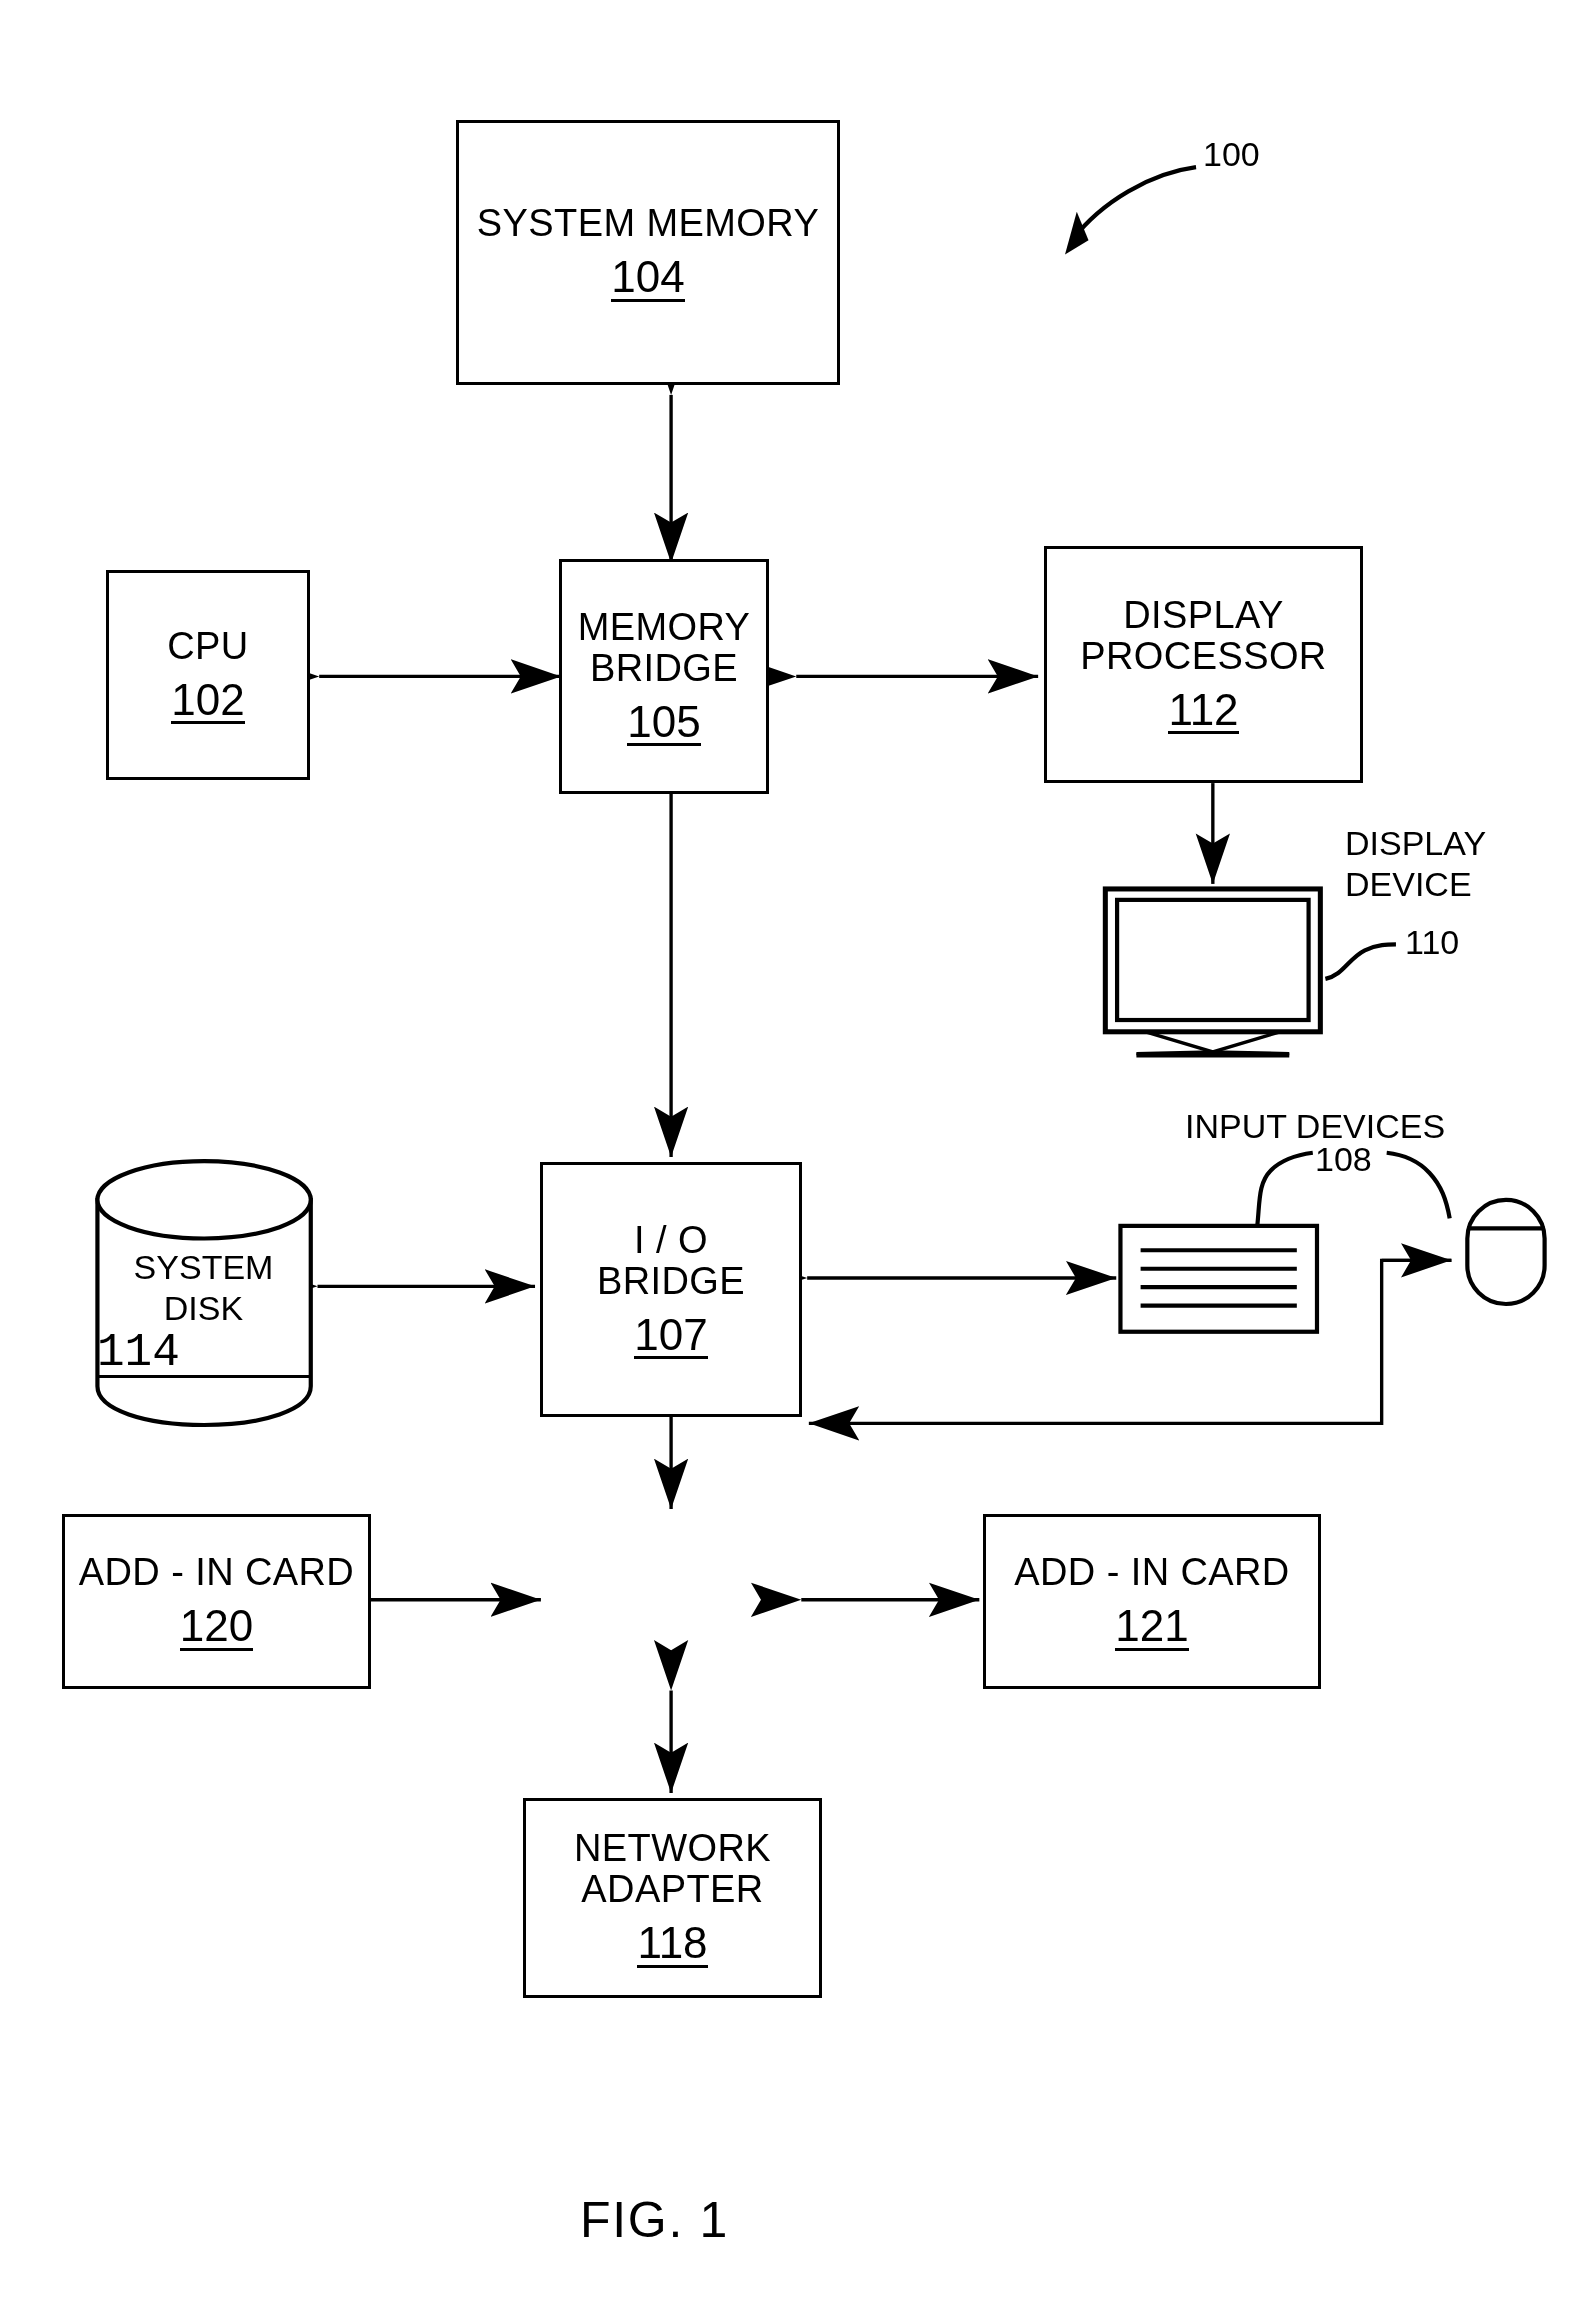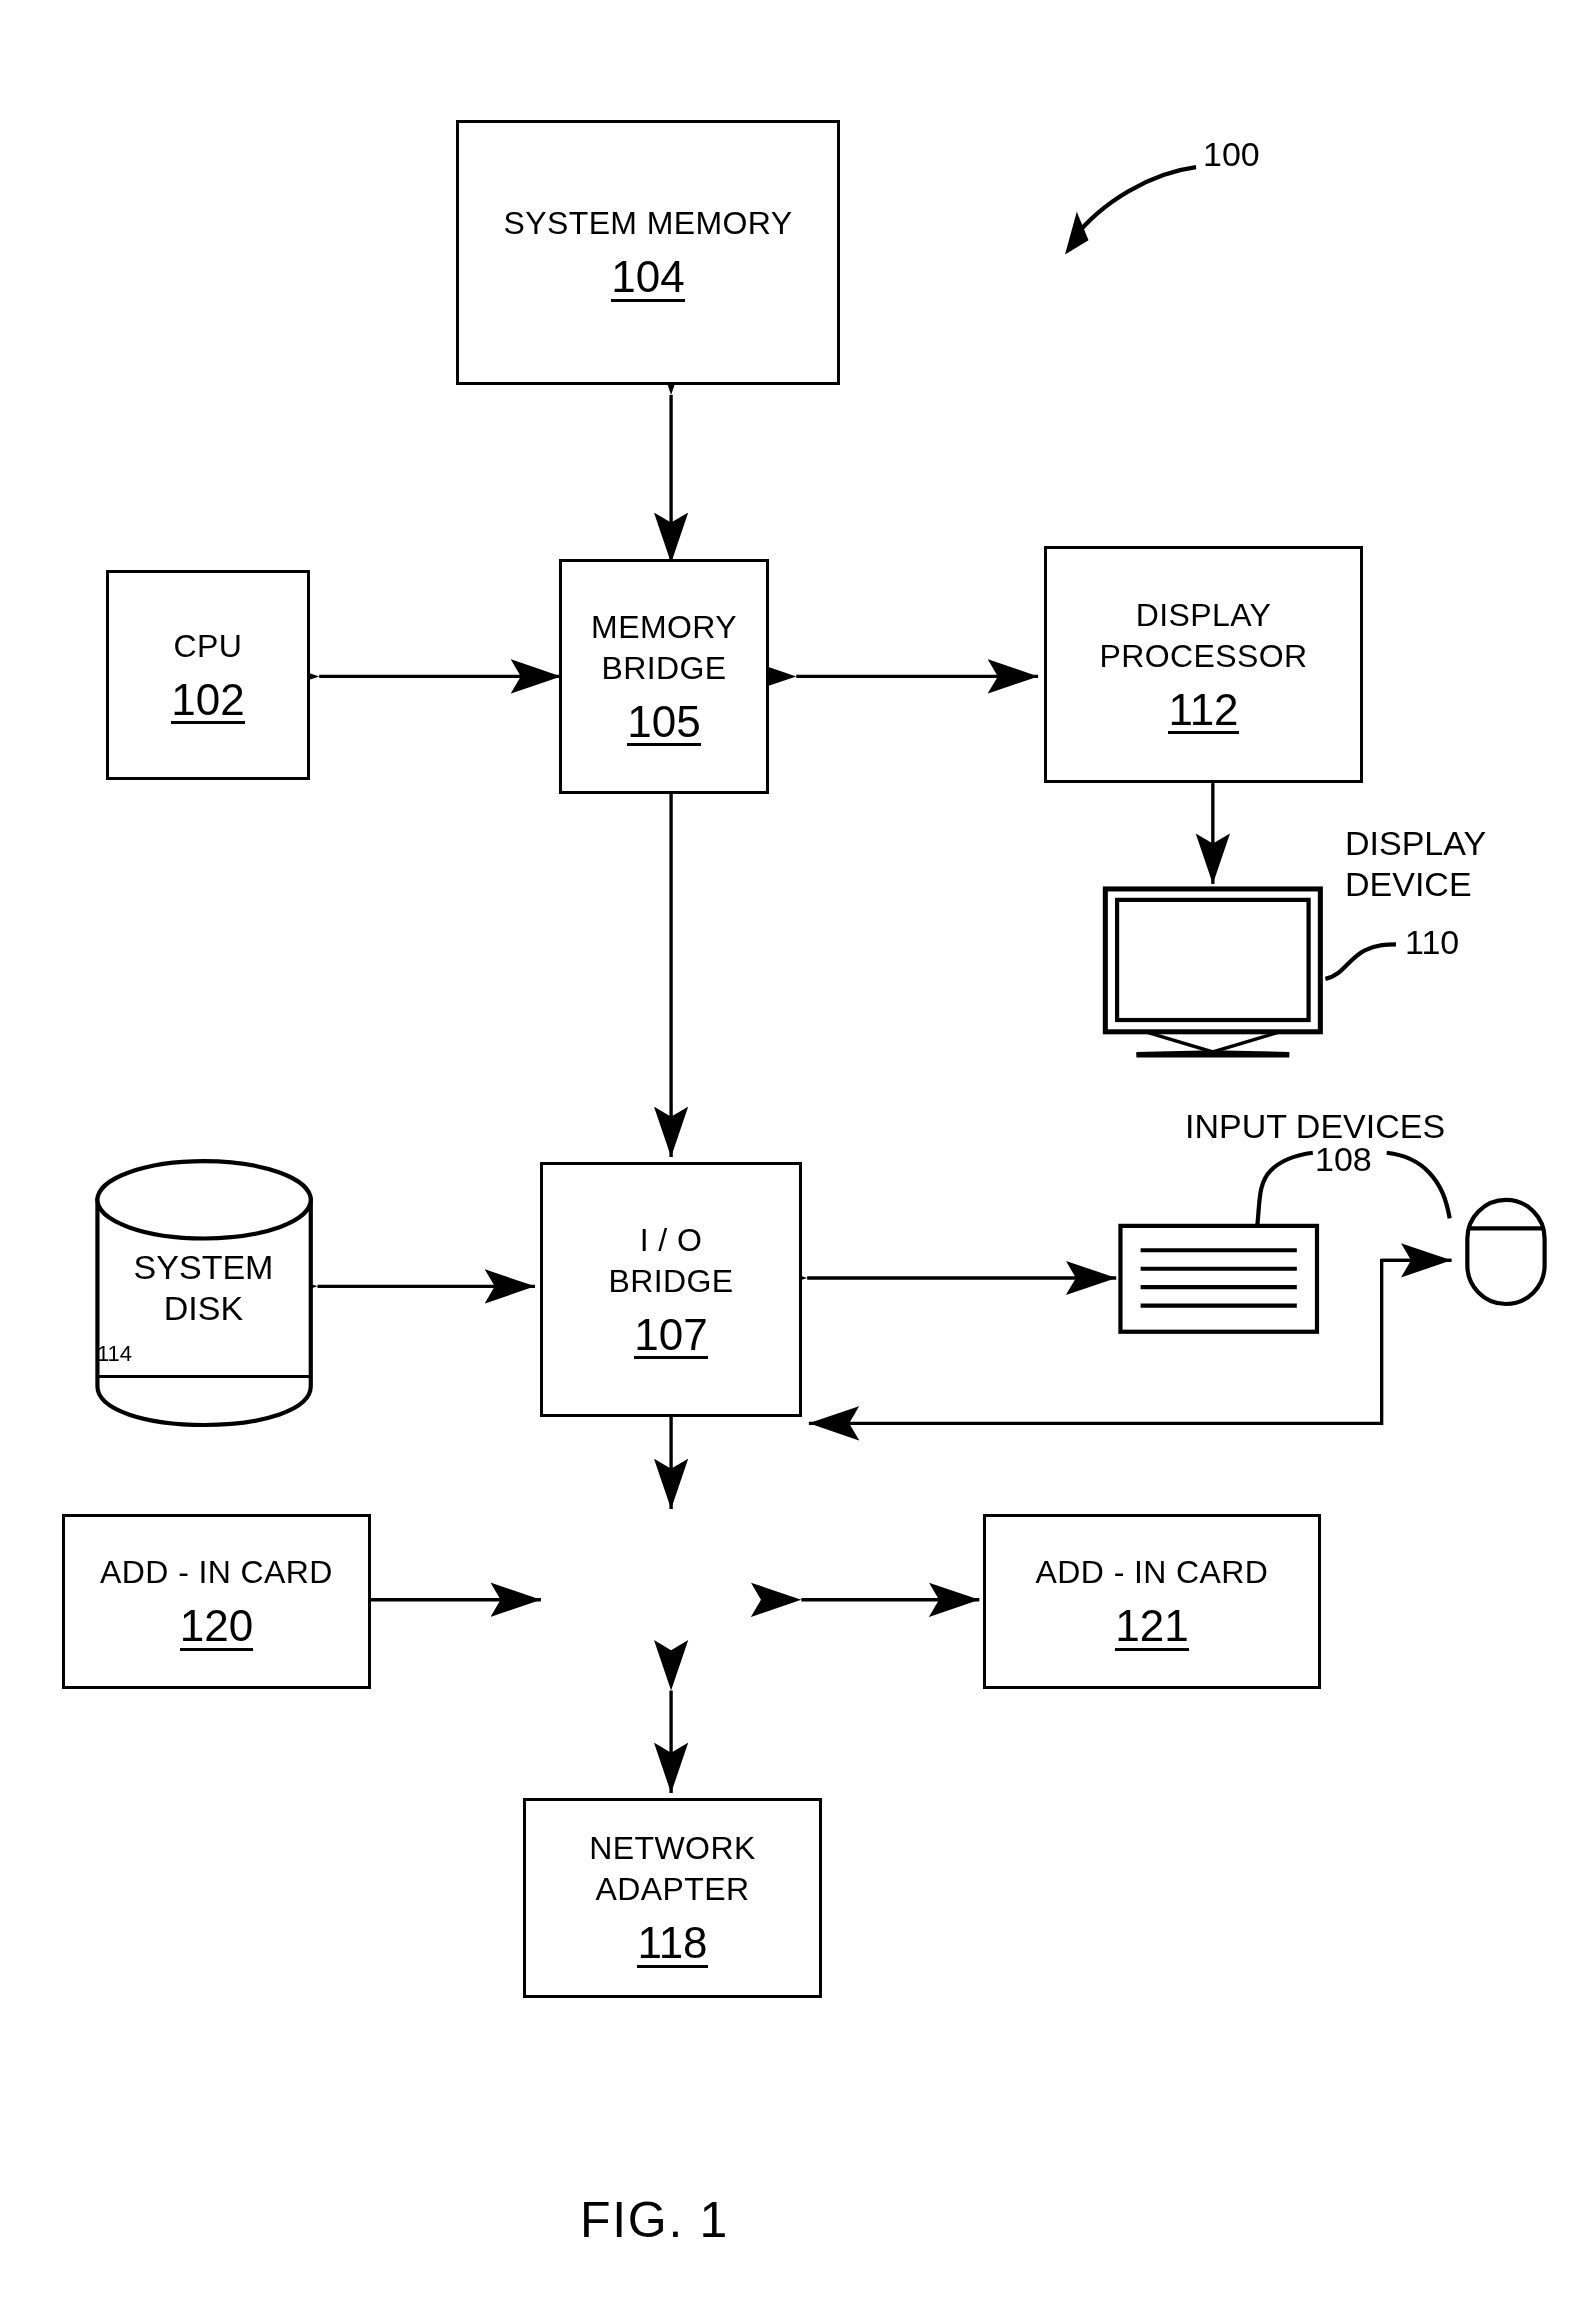--- a/index.html
+++ b/index.html
@@ -3,34 +3,34 @@
 <meta charset="utf-8">
 <style>
   html,body{margin:0;padding:0;background:#ffffff;}
   body{width:1595px;height:2319px;position:relative;overflow:hidden;
        font-family:"Liberation Sans", sans-serif;color:#000;}
   #stage{position:absolute;left:0;top:0;width:1595px;height:2319px;}
   svg.layer{position:absolute;left:0;top:0;width:1595px;height:2319px;overflow:visible;}
 
   .node{position:absolute;box-sizing:border-box;border:3.4px solid #000;background:#fff;
         display:flex;flex-direction:column;align-items:center;justify-content:center;}
-  .node .ttl{font-size:32px;line-height:41px;text-align:center;letter-spacing:0.4px;white-space:pre-line;}
+  .node .ttl{font-size:38px;line-height:41px;text-align:center;letter-spacing:0.4px;white-space:pre-line;}
   .node .num{font-size:44px;line-height:41px;text-align:center;
               border-bottom:3.4px solid #000;padding-bottom:1.7px;margin-top:11.8px;}
 
   .freetext{position:absolute;font-size:34px;line-height:41px;white-space:pre-line;}
   .figcap{position:absolute;font-size:50px;letter-spacing:1.7px;}
 
   
   #system-disk{position:absolute;}
   #system-disk .dlabel{position:absolute;left:0;top:0;width:100%;height:100%;
       display:flex;flex-direction:column;justify-content:center;}
   #system-disk .dlabel .ttl{font-size:34px;line-height:41px;text-align:center;white-space:pre-line;}
-  #system-disk .dlabel .num{font-size:22px;line-height:41px;border-bottom:3.4px solid #000;
-      padding-bottom:1.7px;margin-top:4px;}
+  #system-disk .dlabel .num{font-size:46px;line-height:41px;border-bottom:3.4px solid #000;
+      padding-bottom:1.7px;margin-top:4px;font-family:Liberation Mono, monospace;}
 </style>
 </head>
 <body>
 
 <div id="stage">
 
   <svg class="layer" viewBox="0 0 1899 2760" preserveAspectRatio="none">
     <defs>
       <marker id="ah" markerWidth="16" markerHeight="16" refX="15" refY="5.5" orient="auto" markerUnits="strokeWidth">
         <path d="M0,0.4 L15,5.5 L0,10.6 L3,5.5 Z" fill="#000"></path>

